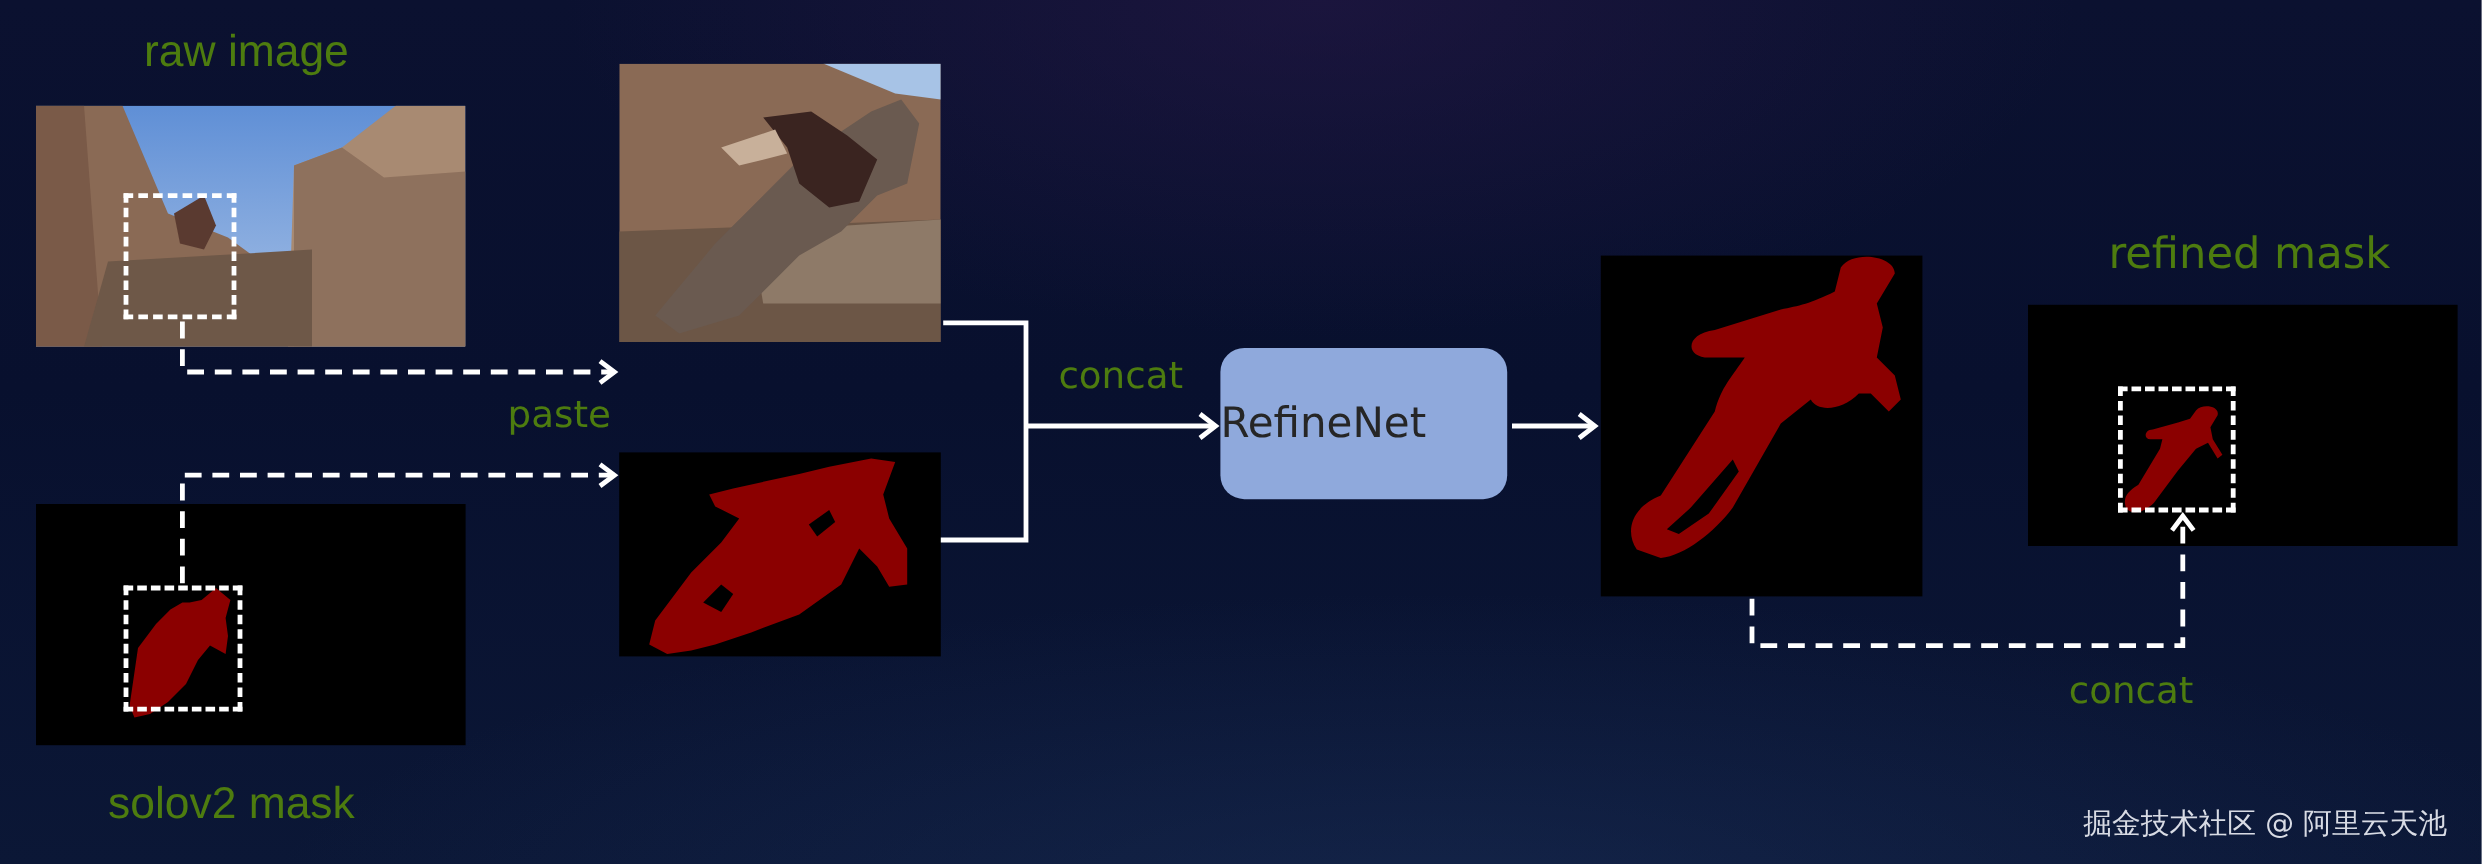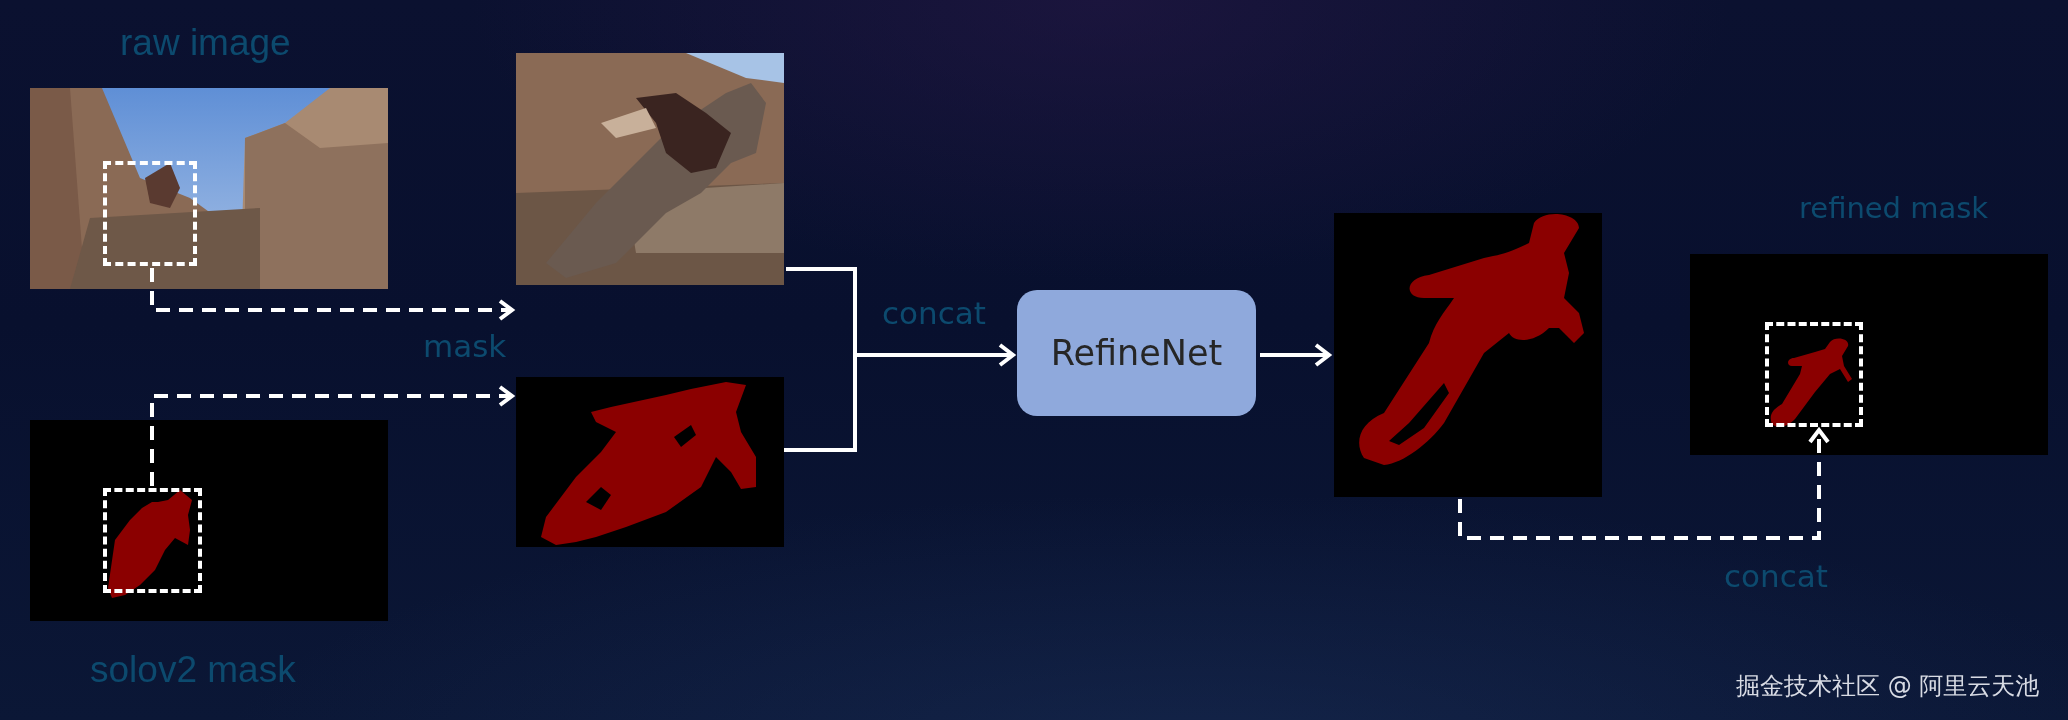--- a/index.html
+++ b/index.html
@@ -5,43 +5,43 @@
   html, body { margin: 0; padding: 0; }
   body {
     width: 2068px; height: 720px; overflow: hidden; position: relative;
     background:
       radial-gradient(ellipse 900px 400px at 1100px 0px, rgba(40,24,72,0.55), rgba(0,0,0,0) 70%),
       radial-gradient(ellipse 1400px 380px at 1200px 760px, rgba(30,52,96,0.45), rgba(0,0,0,0) 70%),
       linear-gradient(180deg, #0b1130 0%, #08102e 45%, #0b1736 100%);
     font-family: "Liberation Sans", "DejaVu Sans", sans-serif;
     color: #ffffff;
   }
-  .label { position: absolute; color: #0c4a6e; white-space: nowrap; line-height: 1; }
+  .label { position: absolute; color: #4d7c0f; white-space: nowrap; line-height: 1; }
   .title-label { font-size: 37px; }
   .small-label { font-size: 31px; font-family: "DejaVu Sans", sans-serif; }
   .panel { position: absolute; background: #000; overflow: hidden; }
   .photo { position: absolute; overflow: hidden; }
   .dash-box { position: absolute; border: 4px dashed #ffffff; box-sizing: border-box; }
   .refinenet {
     position: absolute; left: 1017px; top: 290px; width: 239px; height: 126px;
     background: #8fa9dc; border-radius: 20px;
-    display: flex; align-items: center; justify-content: center;
+    display: flex; align-items: center; 
     color: #262626; font-size: 35px; font-family: "DejaVu Sans", sans-serif;
   }
   .watermark { position: absolute; left: 1736px; top: 670px; font-size: 24px; color: #d8dbe4; font-family: "DejaVu Sans", sans-serif; white-space: nowrap; text-align: center; }
   svg.overlay { position: absolute; left: 0; top: 0; }
 </style>
 </head>
 <body>
 
 <div class="label title-label" style="left:120px; top:24px;">raw image</div>
 <div class="label title-label" style="left:90px; top:651px;">solov2 mask</div>
-<div class="label small-label" style="left:423px; top:331px;">mask</div>
+<div class="label small-label" style="left:423px; top:331px;">paste</div>
 <div class="label small-label" style="left:882px; top:298px;text-align:right;">concat</div>
-<div class="label title-label" style="left:1799px; top:194px; font-family:'DejaVu Sans',sans-serif; font-size:29px;">refined mask</div>
+<div class="label title-label" style="left:1757px; top:194px; font-family:'DejaVu Sans',sans-serif; font-size:36px;">refined mask</div>
 <div class="label small-label" style="left:1724px; top:561px;">concat</div>
 
 <div class="photo" style="left:30px; top:88px; width:358px; height:201px;">
   <svg width="358" height="201" viewBox="0 0 358 201">
     <defs>
       <linearGradient id="sky1" x1="0" y1="0" x2="0" y2="1">
         <stop offset="0" stop-color="#5f8fd6"></stop>
           <stop offset="1" stop-color="#a9c2e6"></stop>
       </linearGradient>
     </defs>

